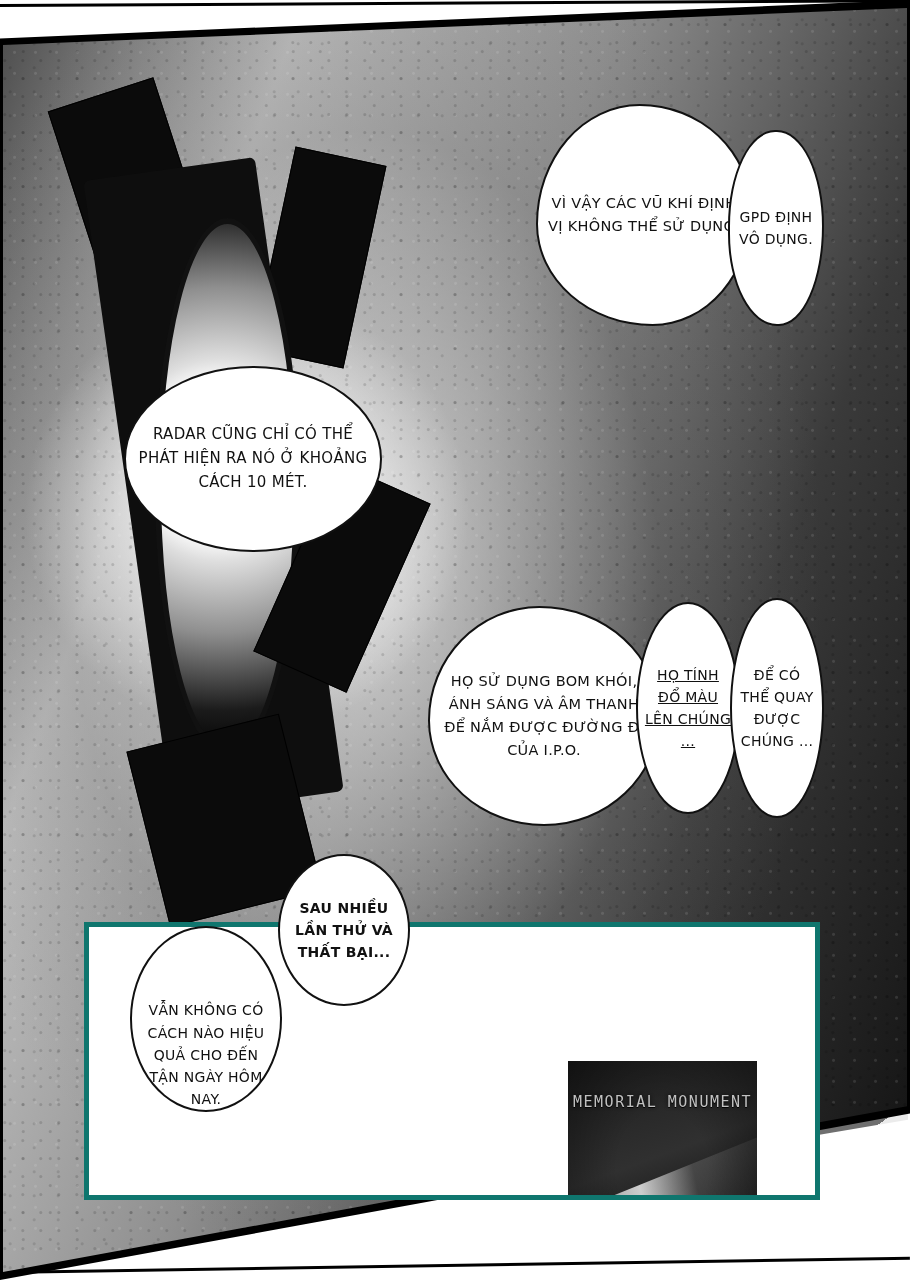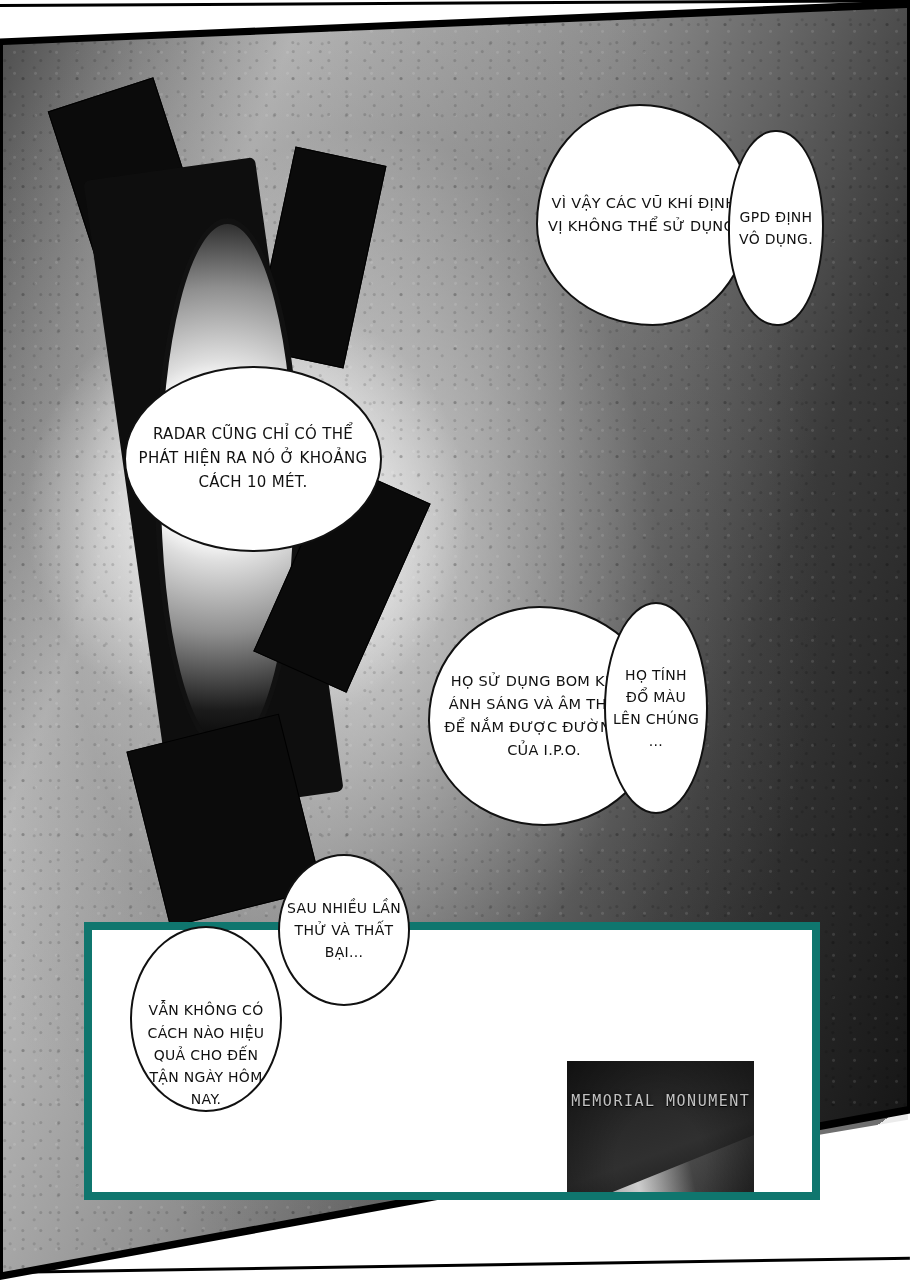--- a/index.html
+++ b/index.html
@@ -17,21 +17,21 @@
   .page {
     position: absolute;
     inset: 0;
     background: #ffffff;
   }
 
   
   .panel {
     position: absolute;
     overflow: hidden;
-    border: 8px solid #0f766e;
+    border: 5px solid #0f766e;
     box-sizing: border-box;
     background: #fff;
   }
 
   
   #panel1 {
     left: 84px; top: 78px; width: 736px; height: 264px;
   }
   #panel1 .art {
     position: absolute; inset: 0;
@@ -260,33 +260,35 @@
     font-size: 15px;
     border-radius: 50% 50% 50% 50% / 50% 50% 50% 50%;
     text-align: center;
   }
   #bubble4 {
     left: 428px; top: 606px; width: 232px; height: 220px;
     font-size: 14.5px;
     border-radius: 48% 52% 50% 50% / 52% 50% 50% 48%;
   }
   #bubble5 {
-    left: 604px; top: 602px; width: 104px; height: 212px;
+    left: 636px; top: 602px; width: 104px; height: 212px;
     font-size: 14px;
     border-radius: 50% 50% 50% 50% / 50% 50% 50% 50%;
+    text-decoration: underline;
   }
   #bubble6 {
     left: 730px; top: 598px; width: 94px; height: 220px;
     font-size: 14px;
     border-radius: 50% 50% 50% 50% / 50% 50% 50% 50%;
   }
   #bubble7 {
     left: 278px; top: 854px; width: 132px; height: 152px;
     font-size: 14px;
     border-radius: 50% / 50%;
+    font-weight: bold;
   }
   #bubble8 {
     left: 130px; top: 926px; width: 152px; height: 186px;
     font-size: 14px;
     border-radius: 50% / 50%;
     align-items: flex-end;
   }
 </style>
 </head>
 <body>
@@ -351,20 +353,23 @@
   </div>
 
   <div class="bubble" id="bubble4">
     <span>HỌ SỬ DỤNG BOM KHÓI, ÁNH SÁNG VÀ ÂM THANH ĐỂ NẮM ĐƯỢC ĐƯỜNG ĐI CỦA I.P.O.</span>
   </div>
 
   <div class="bubble" id="bubble5">
     <span>HỌ TÍNH ĐỔ MÀU LÊN CHÚNG ...</span>
   </div>
 
+  <div class="bubble" id="bubble6">
+    <span>ĐỂ CÓ THỂ QUAY ĐƯỢC CHÚNG ...</span>
+  </div>
 
   <div class="bubble" id="bubble7">
     <span>SAU NHIỀU LẦN THỬ VÀ THẤT BẠI...</span>
   </div>
 
   <div class="bubble" id="bubble8">
     <span>VẪN KHÔNG CÓ CÁCH NÀO HIỆU QUẢ CHO ĐẾN TẬN NGÀY HÔM NAY.</span>
   </div>
 
 </div>

